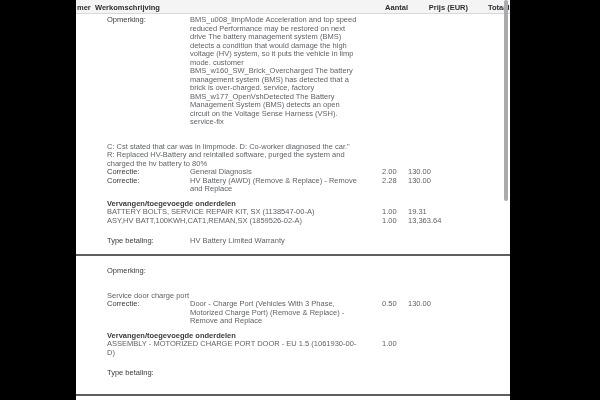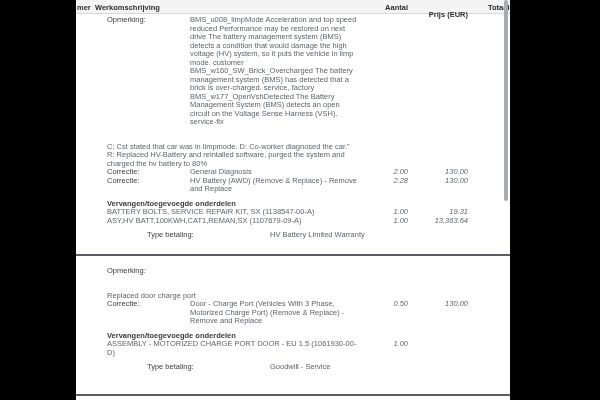--- a/index.html
+++ b/index.html
@@ -15,42 +15,42 @@
   
   .hdr{
     position:relative;height:13px;background:#f4f4f4;
     border-bottom:1px solid #d9d9d9;
     font-size:7.5px;font-weight:bold;color:#2e2e2e;
   }
   .hdr span{position:absolute;top:2.5px;white-space:nowrap;}
   .h-number{left:1px;text-align:center;}
   .h-desc{left:19px;}
   .h-qty{right:102px;}
-  .h-price{right:42px;margin-top:7px;}
+  .h-price{right:42px;}
   .h-total{left:412px;}
   
   .row{
     display:grid;
     grid-template-columns:31px 83px 192px 26px 60px;
     font-size:7.5px;line-height:8.5px;color:#5f6368;
   }
   .row.part{grid-template-columns:31px 275px 26px 60px;}
   .label{font-weight:normal;color:#3a3a3a;}
   .desc{white-space:pre-line;}
-  .num{text-align:right;font-style:italic;}
+  .num{}
   .full{
     margin:16px 0 0 31px;width:340px;
     font-size:7.5px;line-height:8.5px;color:#5f6368;white-space:pre-line;
   }
   .subhead{
     margin:6px 0 0 31px;
     font-size:7.5px;line-height:8.5px;font-weight:bold;color:#3a3a3a;
   }
   .opm{margin-top:2px;}
-  .pay{margin-top:6px;gap:40px;}
+  .pay{margin-top:12px;}
   .section2{position:absolute;left:0;right:0;top:257px;}
   .divider{position:absolute;left:0;width:434px;height:2px;background:#5d5d64;}
   .divider.d1{top:254px;}
   .divider.d2{top:394px;}
   .scroll-thumb{
     position:absolute;top:0;right:2px;width:4px;height:201px;
     background:#aaabaf;border-radius:2px;
   }
   .letterbox{position:absolute;top:0;height:400px;background:#000;}
   .letterbox.left{left:0;width:76px;}
@@ -115,21 +115,21 @@
     <div class="subhead">Vervangen/toegevoegde onderdelen</div>
 
     <div class="row part">
       <span></span>
       <span class="desc">BATTERY BOLTS, SERVICE REPAIR KIT, SX (1138547-00-A)</span>
       <span class="num">1.00</span>
       <span class="num">19.31</span>
     </div>
     <div class="row part">
       <span></span>
-      <span class="desc">ASY,HV BATT,100KWH,CAT1,REMAN,SX (1107679-09-A)</span>
+      <span class="desc">ASY,HV BATT,100KWH,CAT1,REMAN,SX (1859526-02-A)</span>
       <span class="num">1.00</span>
       <span class="num">13,363.64</span>
     </div>
 
     <div class="row pay">
       <span></span>
       <span class="label">Type betaling:</span>
       <span class="desc">HV Battery Limited Warranty</span>
       <span></span>
         <span></span>
@@ -138,21 +138,21 @@
 
   <div class="divider d1"></div>
 
   <div class="section2">
     <div class="row" style="margin-top:10px;">
       <span></span>
       <span class="label">Opmerking:</span>
       <span></span>
         <span></span>
     </div>
-    <div class="full">Replaced door charge port</div>
+    <div class="full">Service door charge port</div>
 
     <div class="row">
       <span></span>
       <span class="label">Correctie:</span>
       <span class="desc">Door - Charge Port (Vehicles With 3 Phase,
 Motorized Charge Port) (Remove &amp; Replace) -
 Remove and Replace</span>
       <span class="num">0.50</span>
       <span class="num">130.00</span>
     </div>
@@ -162,21 +162,20 @@
     <div class="row part">
       <span></span>
       <span class="desc">ASSEMBLY - MOTORIZED CHARGE PORT DOOR - EU 1.5 (1061930-00-
 D)</span>
       <span class="num">1.00</span>
     </div>
 
     <div class="row pay">
       <span></span>
       <span class="label">Type betaling:</span>
-      <span class="desc">Goodwill - Service</span>
       <span></span>
         <span></span>
     </div>
   </div>
 
   <div class="divider d2"></div>
 
   <div class="scroll-thumb"></div>
 </div>
 

